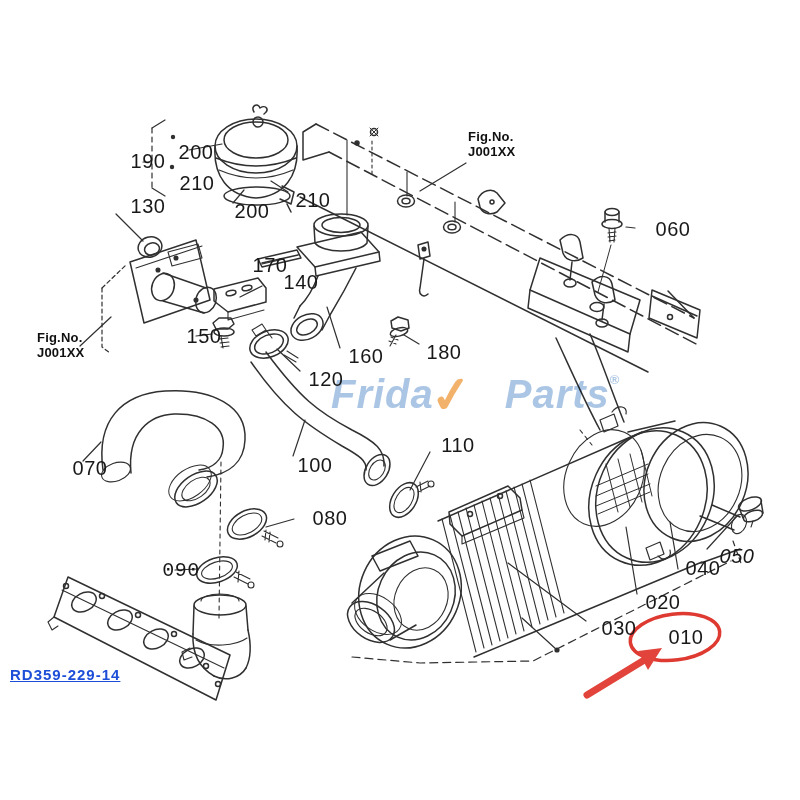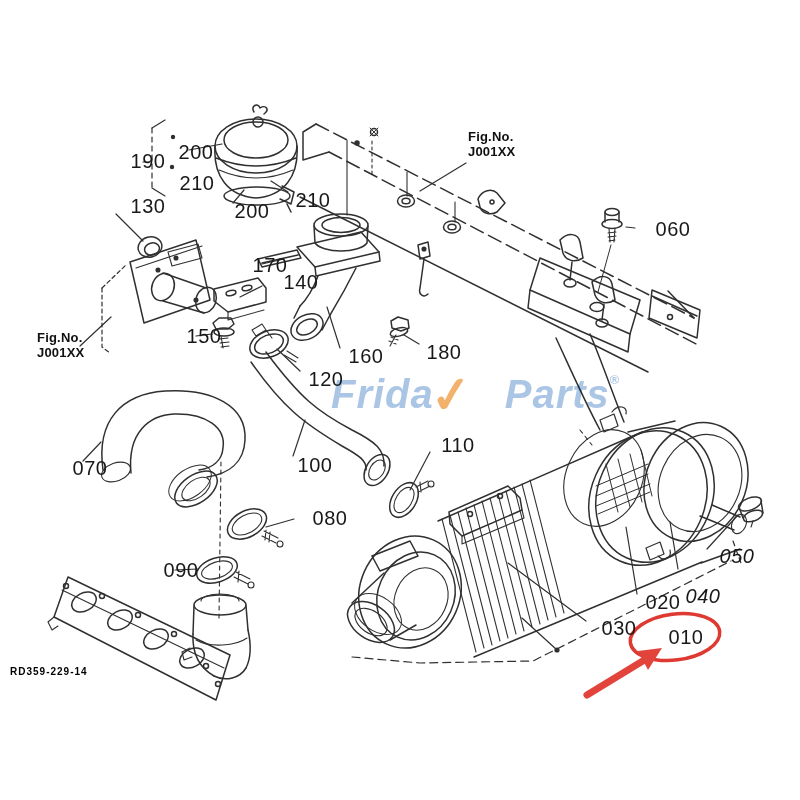--- a/index.html
+++ b/index.html
@@ -12,22 +12,22 @@
              white-space:nowrap;opacity:.95;}
   .wm-blue{color:#a7c3e4;margin-left:39px;}
   .wm-check{color:#f2ae63;font-size:50px;display:inline-block;transform:rotate(-6deg) translateY(4px);
             margin:0 -7px 0 -4px;font-style:normal;font-weight:bold;line-height:0;}
   .wm-reg{color:#a7c3e4;font-size:13px;vertical-align:24px;font-style:normal;}
   #labels{position:absolute;left:0;top:0;width:800px;height:800px;z-index:3;pointer-events:none;margin-left:24px;}
   .plabel{position:absolute;transform:translate(-50%,-50%);font-size:20px;color:#181818;
           font-weight:400;letter-spacing:.5px;white-space:nowrap;}
   .figref{position:absolute;font-size:13px;font-weight:bold;color:#101010;line-height:1.12;
           letter-spacing:.2px;z-index:3;}
-  .drawno{position:absolute;left:10px;top:666px;font-size:10px;font-weight:bold;color:#000000;
-          letter-spacing:1px;z-index:3;}
+  .drawno{position:absolute;left:10px;top:666px;font-size:15px;font-weight:bold;color:#1d4ed8;
+          letter-spacing:1px;z-index:3;text-decoration:underline;}
 </style>
 </head>
 <body>
 
 <div class="canvas">
 
   <svg id="art" width="800" height="800" viewBox="0 0 800 800">
     <g stroke="#303030" fill="none" stroke-width="1.5" stroke-linecap="round" stroke-linejoin="round">
 
       <g>
@@ -340,22 +340,22 @@
       <span class="plabel" style="left: 277px; top: 282px;">140</span>
       <span class="plabel" style="left: 180px; top: 336px;">150</span>
       <span class="plabel" style="left: 342px; top: 356px;">160</span>
       <span class="plabel" style="left: 420px; top: 352px;">180</span>
       <span class="plabel" style="left: 302px; top: 379px;">120</span>
       <span class="plabel" style="left: 649px; top: 229px;">060</span>
       <span class="plabel" style="left: 434px; top: 445px;">110</span>
       <span class="plabel" style="left: 291px; top: 465px;">100</span>
       <span class="plabel" style="left: 66px; top: 468px;">070</span>
       <span class="plabel" style="left: 306px; top: 518px;">080</span>
-      <span class="plabel" style="left: 157px; top: 570px;">090</span>
-      <span class="plabel" style="left: 679px; top: 596px; font-style: italic;">040</span>
+      <span class="plabel" style="left: 157px; top: 570px; font-family: Liberation Mono, monospace;">090</span>
+      <span class="plabel" style="left: 679px; top: 568px;">040</span>
       <span class="plabel" style="left: 713px; top: 556px; font-style: italic;">050</span>
       <span class="plabel" style="left: 639px; top: 602px;">020</span>
       <span class="plabel" style="left: 595px; top: 628px;">030</span>
       <span class="plabel" style="left: 662px; top: 637px;">010</span>
     </div>
 
   <div class="figref" style="left:468px;top:130px;">
     <div>Fig.No.</div>
     <div>J001XX</div>
   </div>

